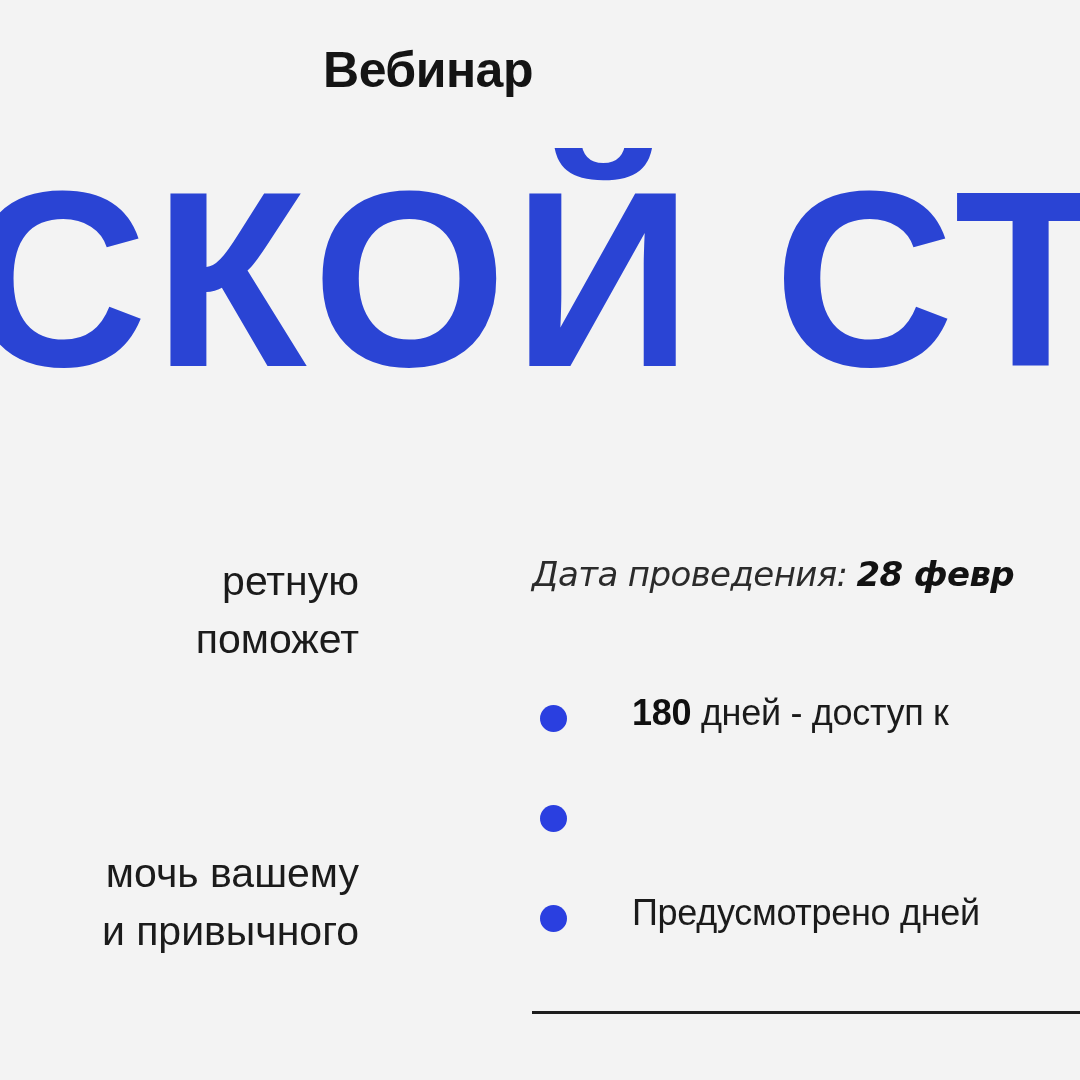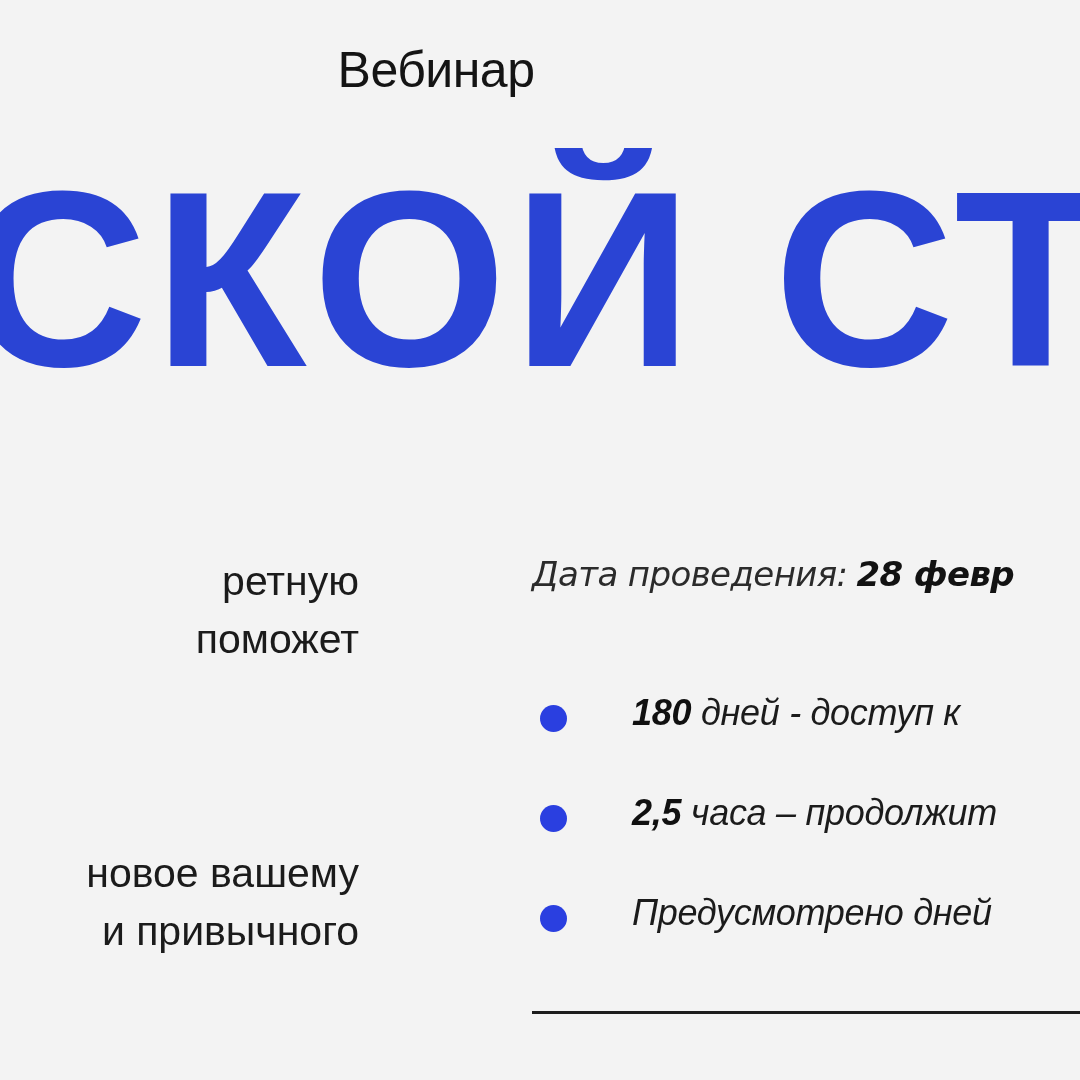--- a/index.html
+++ b/index.html
@@ -17,25 +17,25 @@
     width: 1080px;
     height: 1080px;
     background: #f3f3f3;
     overflow: hidden;
   }
 
   
   .kicker {
     position: absolute;
     top: 44px;
-    left: 8px;
+    left: 0;
     width: 856px;
     text-align: center;
     font-size: 50px;
-    font-weight: 400;
+    font-weight: 700;
     letter-spacing: -0.5px;
     color: #141414;
     line-height: 1.05;
     white-space: nowrap;
   }
 
   
   .headline-band {
     position: absolute;
     top: 148px;
@@ -137,21 +137,20 @@
   }
   .bullet .btext {
     position: absolute;
     top: 10px;
     left: 100px;
     font-size: 36px;
     line-height: 1.25;
     color: #1b1b1b;
     letter-spacing: -0.3px;
     white-space: nowrap;
-    font-style: italic;
   }
   .bullet .btext .strong { font-weight: 700; color: #101010; }
 
   .rule {
     position: absolute;
     top: 471px;
     left: 12px;
     width: 800px;
     height: 3px;
     background: #1d1d1d;
@@ -171,42 +170,41 @@
   <div class="columns">
 
     <div class="col-left">
 
       <div class="para para-a">
         <span class="line">ретную</span>
         <span class="line">поможет</span>
       </div>
 
       <div class="para para-b">
-        <span class="line">новое вашему</span>
+        <span class="line">мочь вашему</span>
         <span class="line">и привычного</span>
       </div>
 
     </div>
 
     <div class="col-right">
 
       <div class="date-row">
         <span class="date-label">Дата проведения:</span><span class="date-value">28 февр</span>
       </div>
 
       <div class="bullets">
 
         <div class="bullet">
           <span class="dot"></span>
           <span class="btext"><span class="strong">180</span> <span>дней  -  доступ к </span></span>
         </div>
 
         <div class="bullet">
           <span class="dot"></span>
-          <span class="btext"><span class="strong">2,5</span> <span>часа – продолжит</span></span>
         </div>
 
         <div class="bullet">
           <span class="dot"></span>
           <span class="btext"><span class="strong"></span><span>Предусмотрено дней</span></span>
         </div>
 
       </div>
 
       <div class="rule"></div>

